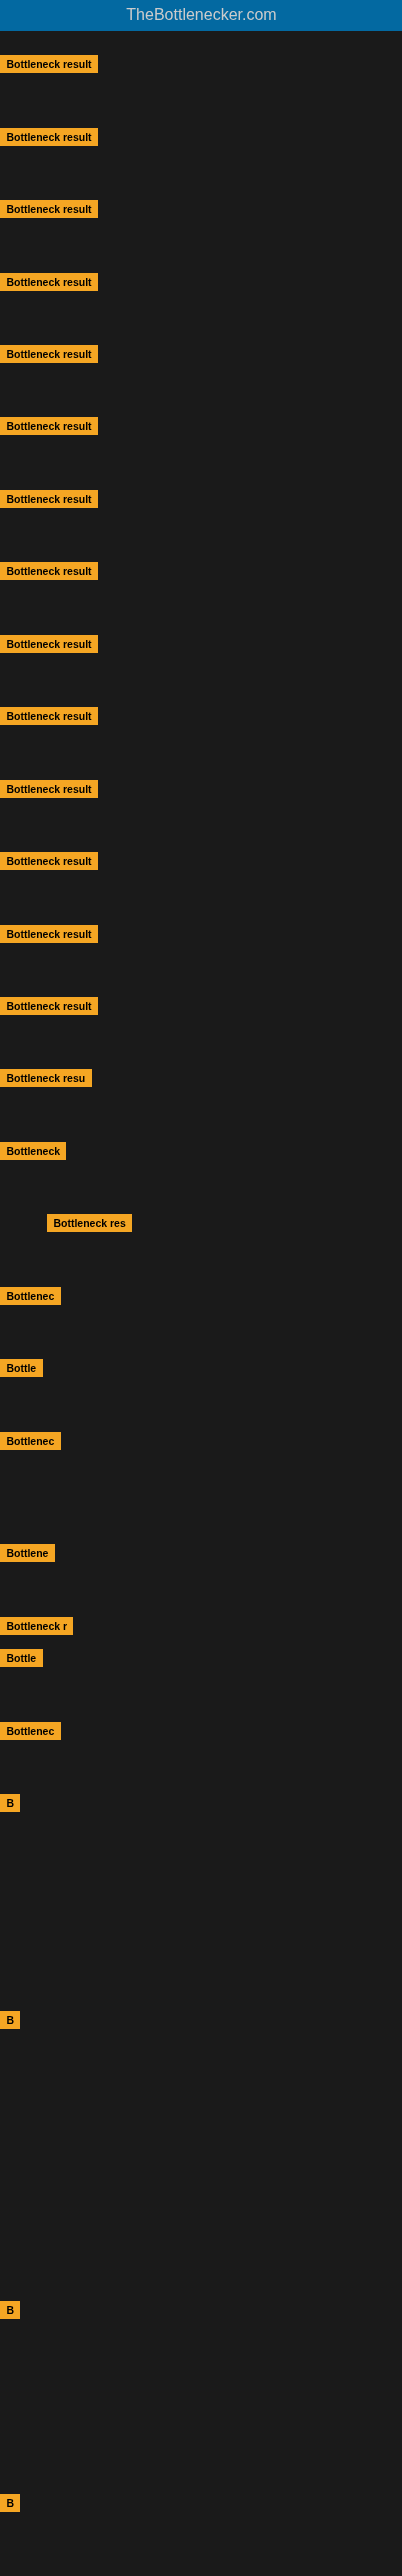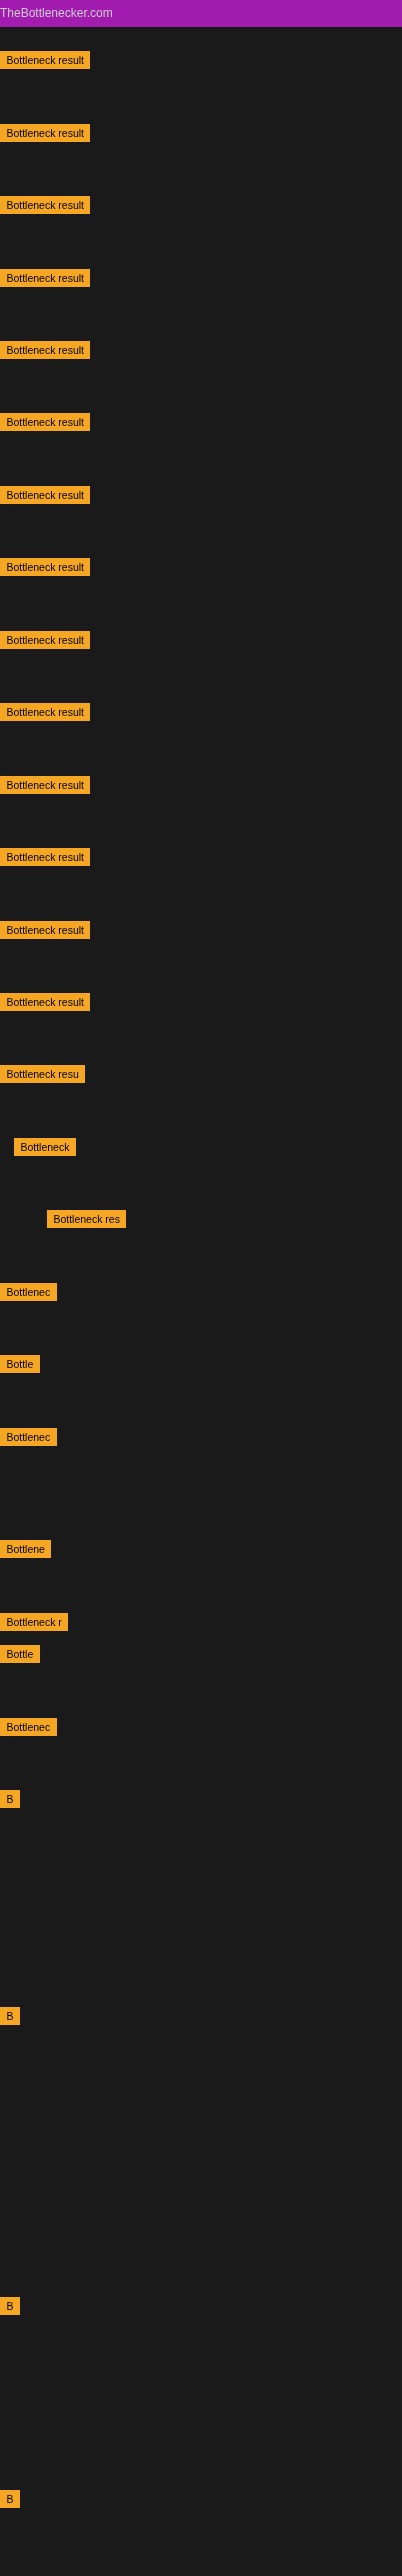--- a/index.html
+++ b/index.html
@@ -10,37 +10,37 @@
 
     body {
       width: 403px;
       min-height: 2576px;
       background-color: #1a1a1a;
       font-family: Arial, sans-serif;
       position: relative;
     }
 
     .site-title {
-      text-align: left;
+      text-align: center;
       color: #cccccc;
-      font-size: 12px;
+      font-size: 16px;
       padding: 6.4px 0;
-      background-color: #a21caf;
+      background-color: #0369a1;
     }
 
     .bottleneck-item {
       position: absolute;
       left: 0;
     }
 
     .bottleneck-badge {
       background-color: #f5a623;
       color: #000;
       font-size: 10.5px;
-      font-weight: normal;
+      font-weight: bold;
       padding: 3.2px 6.4px;
       display: inline-block;
       white-space: nowrap;
       overflow: hidden;
     }
   </style>
 </head>
 <body>
 
 <div class="site-title">TheBottlenecker.com</div>
@@ -54,21 +54,21 @@
     <div class="bottleneck-item" style="top: 386px; max-width: 113px;"><span class="bottleneck-badge" style="max-width: 113px;">Bottleneck result</span></div>
     <div class="bottleneck-item" style="top: 459px; max-width: 113px;"><span class="bottleneck-badge" style="max-width: 113px;">Bottleneck result</span></div>
     <div class="bottleneck-item" style="top: 531px; max-width: 113px;"><span class="bottleneck-badge" style="max-width: 113px;">Bottleneck result</span></div>
     <div class="bottleneck-item" style="top: 604px; max-width: 113px;"><span class="bottleneck-badge" style="max-width: 113px;">Bottleneck result</span></div>
     <div class="bottleneck-item" style="top: 676px; max-width: 113px;"><span class="bottleneck-badge" style="max-width: 113px;">Bottleneck result</span></div>
     <div class="bottleneck-item" style="top: 749px; max-width: 113px;"><span class="bottleneck-badge" style="max-width: 113px;">Bottleneck result</span></div>
     <div class="bottleneck-item" style="top: 821px; max-width: 113px;"><span class="bottleneck-badge" style="max-width: 113px;">Bottleneck result</span></div>
     <div class="bottleneck-item" style="top: 894px; max-width: 113px;"><span class="bottleneck-badge" style="max-width: 113px;">Bottleneck result</span></div>
     <div class="bottleneck-item" style="top: 966px; max-width: 113px;"><span class="bottleneck-badge" style="max-width: 113px;">Bottleneck result</span></div>
     <div class="bottleneck-item" style="top: 1038px; max-width: 101px;"><span class="bottleneck-badge" style="max-width: 101px;">Bottleneck resu</span></div>
-    <div class="bottleneck-item" style="top: 1111px; max-width: 81px;"><span class="bottleneck-badge" style="max-width: 81px; margin-left: 14px;">Bottleneck</span></div>
+    <div class="bottleneck-item" style="top: 1111px; max-width: 81px;"><span class="bottleneck-badge" style="max-width: 81px;">Bottleneck</span></div>
     <div class="bottleneck-item" style="top: 1183px; max-width: 93px; margin-left: 47px;"><span class="bottleneck-badge" style="max-width: 93px;">Bottleneck res</span></div>
     <div class="bottleneck-item" style="top: 1256px; max-width: 74px;"><span class="bottleneck-badge" style="max-width: 74px;">Bottlenec</span></div>
     <div class="bottleneck-item" style="top: 1328px; max-width: 52px;"><span class="bottleneck-badge" style="max-width: 52px;">Bottle</span></div>
     <div class="bottleneck-item" style="top: 1401px; max-width: 74px;"><span class="bottleneck-badge" style="max-width: 74px;">Bottlenec</span></div>
     <div class="bottleneck-item" style="top: 1513px; max-width: 67px;"><span class="bottleneck-badge" style="max-width: 67px;">Bottlene</span></div>
     <div class="bottleneck-item" style="top: 1546px; max-width: 87px;"><span class="bottleneck-badge" style="max-width: 87px; margin-top: 40px;">Bottleneck r</span></div>
     <div class="bottleneck-item" style="top: 1618px; max-width: 52px;"><span class="bottleneck-badge" style="max-width: 52px;">Bottle</span></div>
     <div class="bottleneck-item" style="top: 1691px; max-width: 74px;"><span class="bottleneck-badge" style="max-width: 74px;">Bottlenec</span></div>
     <div class="bottleneck-item" style="top: 1763px; max-width: 22.5px;"><span class="bottleneck-badge" style="max-width: 22.5px;">B</span></div>
     <div class="bottleneck-item" style="top: 1980px; max-width: 22.5px;"><span class="bottleneck-badge" style="max-width: 22.5px;">B</span></div>

